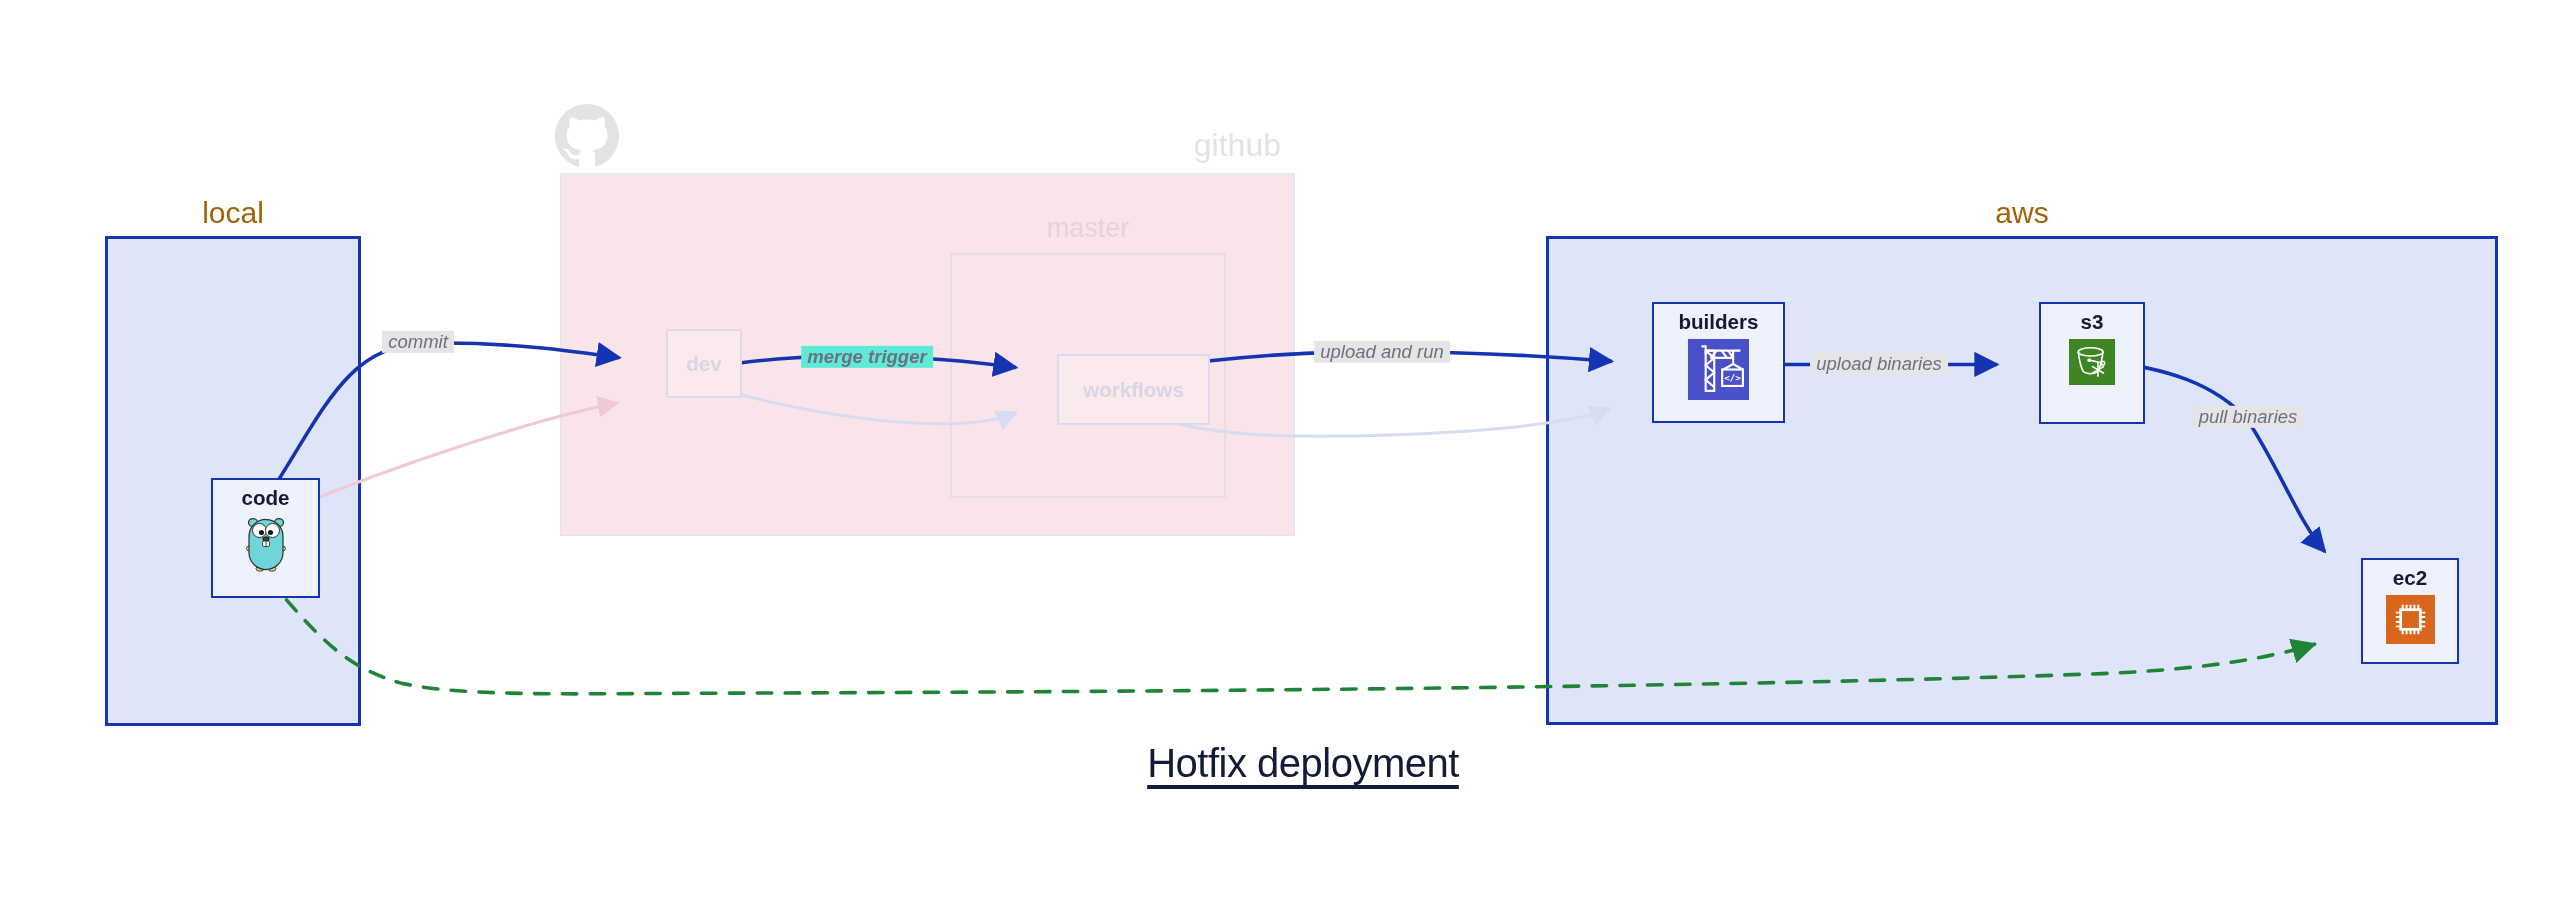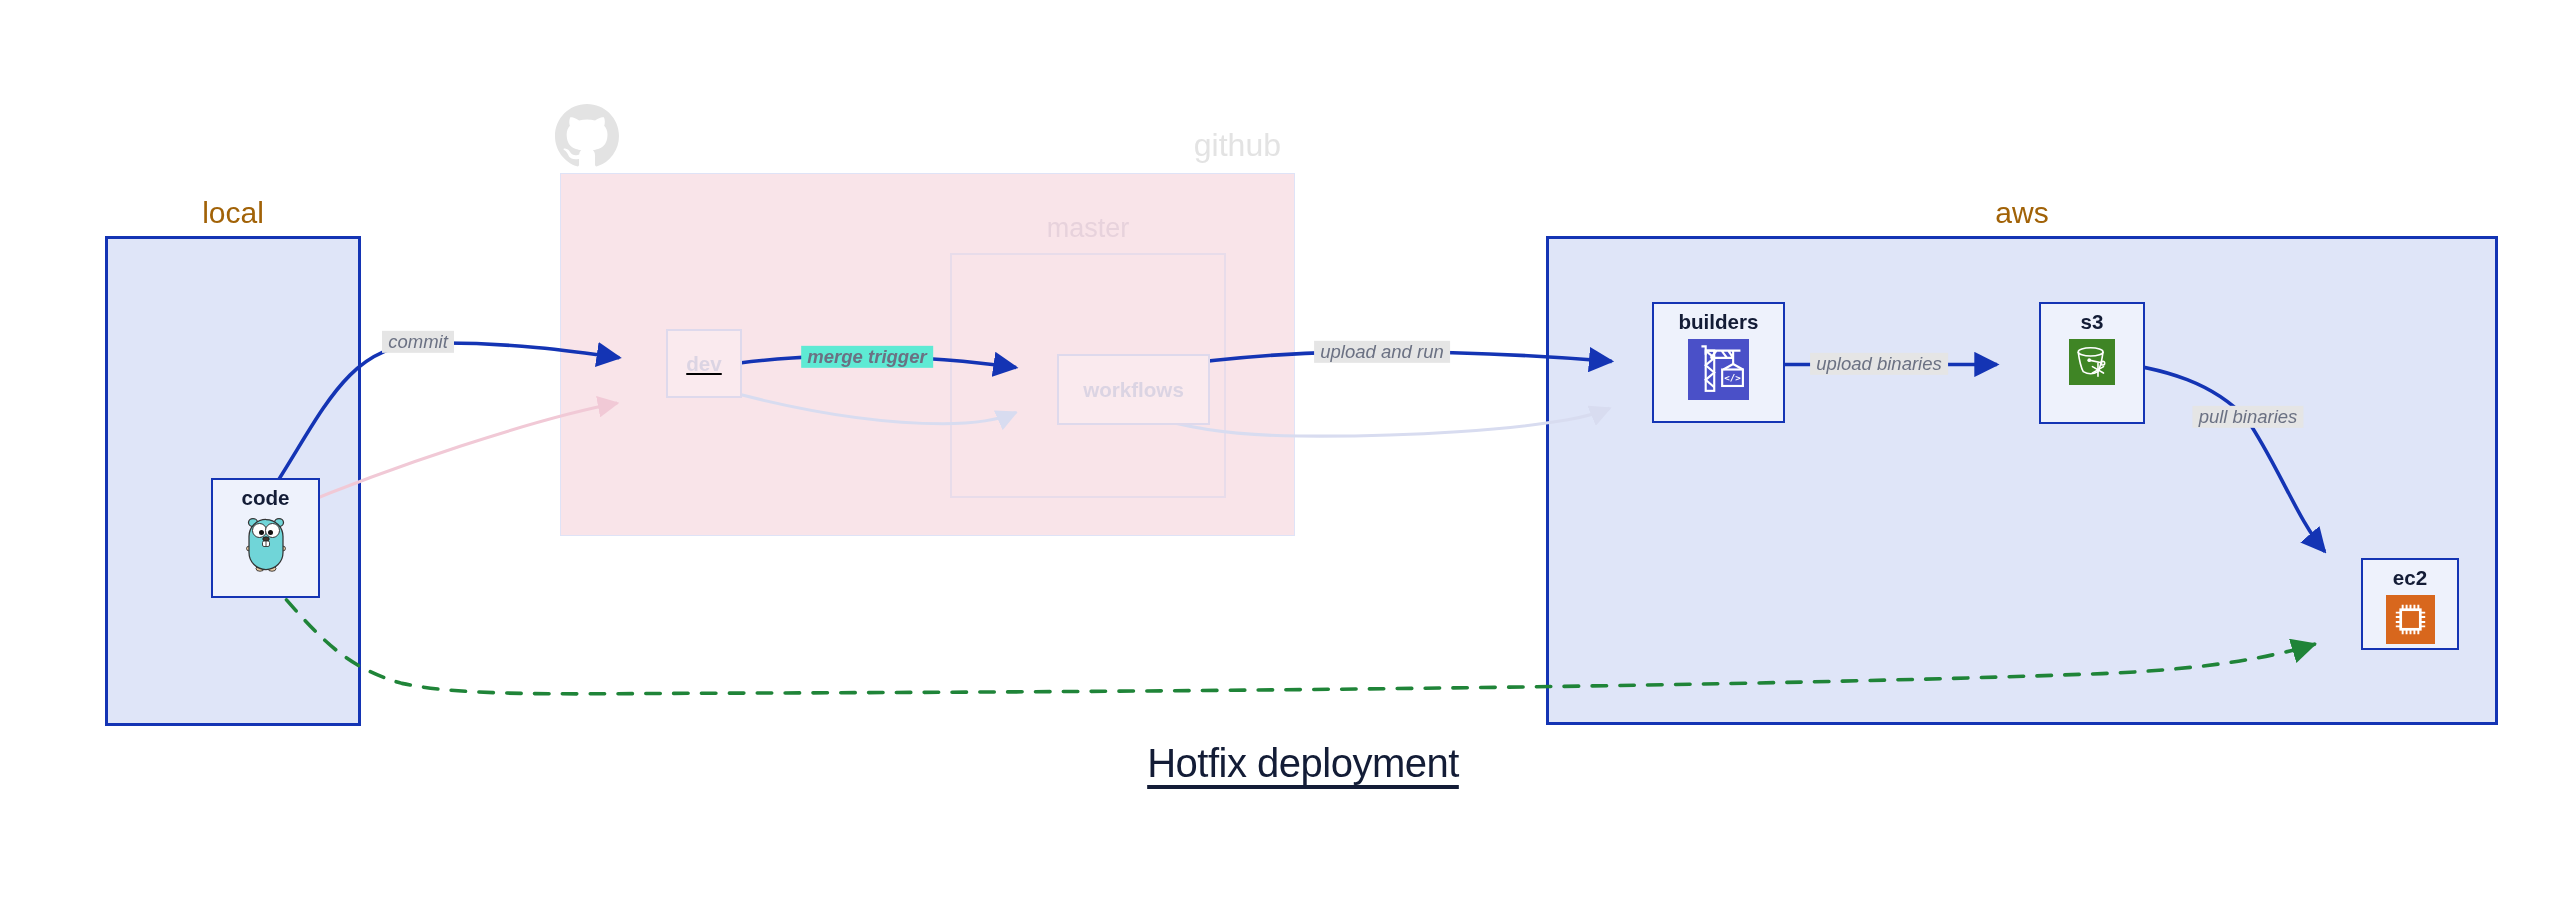--- a/index.html
+++ b/index.html
@@ -49,25 +49,25 @@
   .node {
     position: absolute; box-sizing: border-box;
     display: flex; flex-direction: column; align-items: center;
     padding-top: 6.2px; gap: 5.2px; margin-left: 33px;
   }
   .node-blue { background: #eef2fc; border: 2.6px solid #1434b4; }
   .node-faded { background: #faeaee; border: 2.6px solid #ded9ec; justify-content: center; padding-top: 0; }
   .node-label { font-weight: bold; font-size: 20.6px; color: #131c36; line-height: 1.15; }
   .node-label-faded { font-weight: bold; font-size: 20.6px; color: #dbd4e3; line-height: 1.15; }
   #code-node      { left: 178px;  top: 478px;  width: 109px; height: 120px; }
-  #dev-node       { left: 633px; top: 329px;  width: 76px; height: 69px; text-decoration: underline; }
+  #dev-node       { left: 633px; top: 329px;  width: 76px; height: 69px; }
   #workflows-node { left: 1024px; top: 354px;  width: 153px; height: 71px; }
   #builders-node  { left: 1619px; top: 302px;  width: 133px; height: 121px; }
   #s3-node        { left: 2006px; top: 302px;  width: 106px; height: 122px; }
-  #ec2-node       { left: 2328px; top: 558px; width: 98px; height: 92px; }
+  #ec2-node       { left: 2328px; top: 558px; width: 98px; height: 106px; }
 
   
   #edges-svg { position: absolute; left: 0; top: 0; z-index: 5; pointer-events: none; }
   .node, .edge-label { z-index: 6; }
   .group-box, .group-label, #github-label, #master-label, #github-logo { z-index: 1; }
 
   .edge-label {
     position: absolute; transform: translate(-50%, -50%);
     font-style: italic; font-size: 18.5px; color: #6b7183;
     white-space: nowrap; padding: 1px 6.2px; line-height: 1.1;

